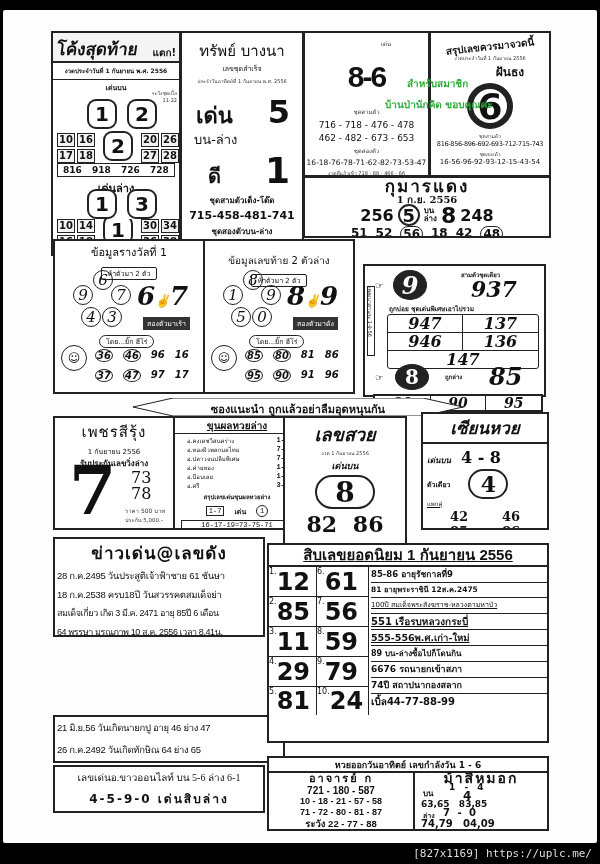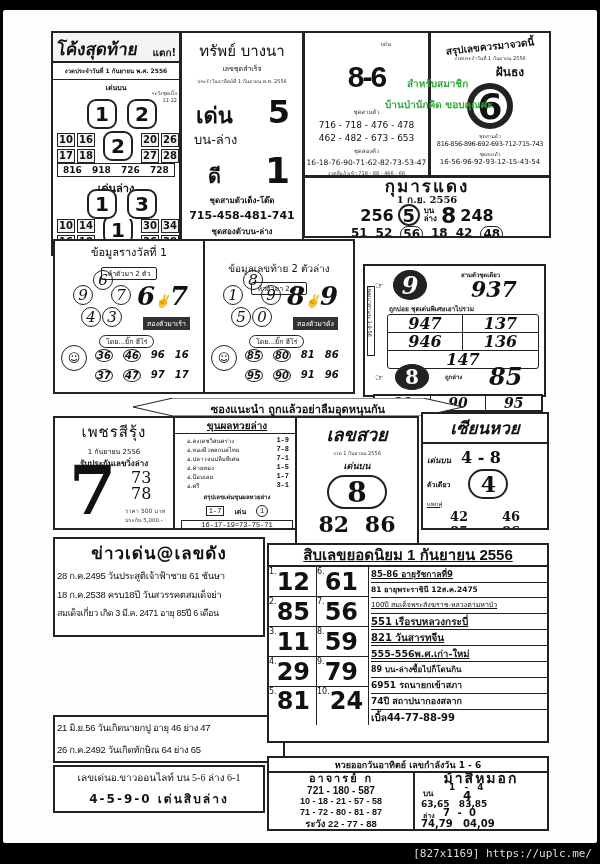--- a/index.html
+++ b/index.html
@@ -102,21 +102,21 @@
 
   </div>
 
   <div class="box" style="left:300px;top:21px;width:127px;height:146px">
     <div class="c bold" style="font-size:30px;line-height:48px;margin-top:20px;letter-spacing:-2px;font-family:Liberation Sans, sans-serif">8-6</div>
     <div class="abs tiny" style="left:76px;top:6px;font-size:6px">เด่น</div>
     <div class="c tiny" style="font-size:6px;margin-top:6px">ชุดสามตัว</div>
     <div class="c" style="font-size:9px;margin-top:3px">716 - 718 - 476 - 478</div>
     <div class="c" style="font-size:9px;margin-top:3px">462 - 482 - 673 - 653</div>
     <div class="c tiny" style="font-size:6px;margin-top:3px">ชุดสองตัว</div>
-    <div class="c" style="font-size:7.5px;margin-top:2px;white-space:nowrap">16-18-76-90-71-62-82-73-53-47</div>
+    <div class="c" style="font-size:7.5px;margin-top:2px;white-space:nowrap">16-18-76-78-71-62-82-73-53-47</div>
     <div class="c tiny" style="font-size:5px;margin-top:2px">งวดที่แล้วเข้า 718 - 88 - 466 - 66</div>
   </div>
 
   <div class="box" style="left:426px;top:21px;width:122px;height:146px">
     <div class="c bold" style="font-size:10px;margin-top:6px;transform:rotate(-6deg)">สรุปเลขควรมาจวดนี้</div>
     <div class="c tiny" style="font-size:5px">งวดประจำวันที่ 1 กันยายน 2556</div>
     <div class="c bold" style="font-size:12px;margin-left:40px">ฝันธง</div>
     <div style="display:flex;justify-content:center;margin-top:2px">
       <span class="circ bold" style="width:46px;height:46px;border-width:6px;font-size:36px">6</span>
     </div>
@@ -174,21 +174,21 @@
     </div>
     <div class="abs" style="left:40px;top:128px;display:flex;gap:10px;font-size:10px;font-style:italic;font-weight:bold">
       <span class="circ" style="padding:0 1px">37</span>
       <span class="circ" style="padding:0 1px">47</span>
       <span>97</span>
       <span>17</span>
     </div>
   </div>
 
   <div class="box" style="left:200px;top:229px;width:152px;height:155px">
-    <div class="c" style="font-size:10px;margin-top:20px;white-space:nowrap">ข้อมูลเลขท้าย 2 ตัวล่าง</div>
+    <div class="c" style="font-size:10px;margin-top:12px;white-space:nowrap">ข้อมูลเลขท้าย 2 ตัวล่าง</div>
     <div class="c"><span class="pill" style="border-radius:2px">ห้าตัวมา 2 ตัว</span></div>
     <span class="abs circ serif" style="left:38px;top:29px;width:20px;height:20px;font-size:15px;font-style:italic">8</span>
     <span class="abs circ serif" style="left:18px;top:44px;width:20px;height:20px;font-size:15px;font-style:italic">1</span>
     <span class="abs circ serif" style="left:56px;top:44px;width:20px;height:20px;font-size:15px;font-style:italic">9</span>
     <span class="abs circ serif" style="left:26px;top:66px;width:20px;height:20px;font-size:15px;font-style:italic">5</span>
     <span class="abs circ serif" style="left:47px;top:66px;width:20px;height:20px;font-size:15px;font-style:italic">0</span>
     <div class="abs serif" style="left:82px;top:40px;font-size:26px;font-style:italic;font-weight:bold">
       <span>8</span><span style="font-size:12px">✌</span><span>9</span>
     </div>
     <span class="abs dark-tag" style="left:88px;top:76px">สองตัวมาดัง</span>
@@ -281,21 +281,21 @@
     </div>
     <div class="c bold" style="font-size:6px;margin-top:2px">สรุปเลขเด่นขุนผลหวยล่าง</div>
     <div style="display:flex;justify-content:center;gap:10px;align-items:center;margin-top:3px;font-size:7px">
       <span class="mono" style="border:1px solid #222;padding:0 2px">1-7</span>
       <span class="bold">เด่น</span>
       <span class="circ mono" style="width:12px;height:12px">1</span>
     </div>
     <div class="c mono" style="font-size:7px;border:1px solid #222;margin:3px 6px 0;">16-17-19=73-75-71</div>
   </div>
 
-  <div class="box" style="left:292px;top:406px;width:124px;height:144px">
+  <div class="box" style="left:280px;top:406px;width:124px;height:144px">
     <div class="c bold" style="font-size:18px;font-style:italic;margin-top:2px">เลขสวย</div>
     <div class="c tiny" style="font-size:5px">งวด 1 กันยายน 2556</div>
     <div class="c bold" style="font-size:9px;font-style:italic;margin-top:2px">เด่นบน</div>
     <div style="display:flex;justify-content:center;margin-top:2px">
       <span class="circ bold serif" style="width:60px;height:34px;font-size:28px;border-width:2px;border-radius:30px">8</span>
     </div>
     <div class="c bold serif" style="font-size:22px;margin-top:2px;word-spacing:8px">82 86</div>
   </div>
 
   <div class="box" style="left:418px;top:402px;width:128px;height:118px">
@@ -315,20 +315,21 @@
       <span>85</span>
       <span>86</span>
     </div>
   </div>
 
   <div class="box" style="left:50px;top:527px;width:212px;height:100px">
     <div class="c bold" style="font-size:17px;letter-spacing:1px">ข่าวเด่น@เลขดัง</div>
     <div class="line" style="font-size:9.5px;line-height:19px;padding-left:2px;font-family:'Liberation Sans',sans-serif;letter-spacing:-0.3px">28 ก.ค.2495 วันประสูติเจ้าฟ้าชาย 61 ชันษา</div>
     <div class="line" style="font-size:9.5px;line-height:19px;padding-left:2px;font-family:'Liberation Sans',sans-serif;letter-spacing:-0.3px">18 ก.ค.2538 ครบ18ปี วันสวรรคตสมเด็จย่า</div>
     <div class="line" style="font-size:9px;line-height:19px;padding-left:2px;font-family:'Liberation Sans',sans-serif;letter-spacing:-0.4px">สมเด็จเกี่ยว เกิด 3 มี.ค. 2471 อายุ 85ปี 6 เดือน</div>
+    <div class="line" style="font-size:9px;line-height:19px;padding-left:2px;font-family:'Liberation Sans',sans-serif;letter-spacing:-0.4px">64 พรรษา มรณภาพ 10 ส.ค. 2556 เวลา 8.41น.</div>
   </div>
   <div class="box" style="left:50px;top:705px;width:232px;height:48px">
     <div class="line" style="font-size:9.5px;line-height:22px;padding-left:2px;font-family:'Liberation Sans',sans-serif;letter-spacing:-0.3px">21 มิ.ย.56 วันเกิดนายกปู อายุ 46 ย่าง 47</div>
     <div class="line" style="font-size:9.5px;line-height:22px;padding-left:2px;font-family:'Liberation Sans',sans-serif;letter-spacing:-0.3px">26 ก.ค.2492 วันเกิดทักษิณ 64 ย่าง 65</div>
   </div>
   <div class="box" style="left:50px;top:755px;width:212px;height:48px">
     <div class="line c" style="font-size:10px;line-height:22px;font-family:Liberation Serif, serif">เลขเด่นอ.ขาวออนไลท์ บน 5-6 ล่าง 6-1</div>
     <div class="line c bold" style="font-size:12px;line-height:20px;letter-spacing:2px">4-5-9-0 เด่นสิบล่าง</div>
   </div>
 
@@ -373,28 +374,27 @@
         <div style="height:30px;border-bottom:1px solid #222;display:flex;align-items:flex-end">
             <sup style="font-size:8px;align-self:flex-start">9.</sup>
             <span class="bold" style="font-size:24px;line-height:28px">79</span>
           </div>
         <div style="height:28px;display:flex;align-items:center">
             <sup style="font-size:8px;align-self:flex-start">10.</sup>
             <span class="bold" style="font-size:24px;line-height:28px">24</span>
           </div>
       </div>
       <div style="flex:1;font-size:8.5px;font-weight:bold;padding-left:2px">
-        <div class="line" style="line-height:15px;border-bottom:1px solid #222;text-decoration:underline">85-86 อายุรัชกาลที่9</div>
+        <div class="line" style="line-height:15px;border-bottom:1px solid #222;">85-86 อายุรัชกาลที่9</div>
         <div class="line" style="line-height:14px;border-bottom:1px solid #222;font-size:7.5px">81 อายุพระราชินี 12ส.ค.2475</div>
         <div class="line" style="line-height:15px;border-bottom:1px solid #222;font-size:7px;font-weight:normal;text-decoration:underline">100ปี สมเด็จพระสังฆราช-หลวงตามหาบัว</div>
         <div class="line" style="line-height:15px;border-bottom:1px solid #222;font-size:10px;text-decoration:underline">551 เรือรบหลวงกระบี่</div>
-        <div class="line" style="line-height:15px;border-bottom:1px solid #222;font-size:10px;text-decoration:underline">821 วันสารทจีน</div>
         <div class="line" style="line-height:15px;border-bottom:1px solid #222;font-size:9.5px;text-decoration:underline">555-556พ.ศ.เก่า-ใหม่</div>
         <div class="line" style="line-height:15px;border-bottom:1px solid #222;font-size:8px">89 บน-ล่างซื้อไปก็โดนกิน</div>
-        <div class="line" style="line-height:15px;border-bottom:1px solid #222;font-size:9px">6951 รถนายกเข้าสภา</div>
+        <div class="line" style="line-height:15px;border-bottom:1px solid #222;font-size:9px">6676 รถนายกเข้าสภา</div>
         <div class="line" style="line-height:15px;border-bottom:1px solid #222;font-size:9px">74ปี สถาปนากองสลาก</div>
         <div class="line" style="line-height:15px;font-size:10px">เบิ้ล44-77-88-99</div>
       </div>
     </div>
   </div>
   <div class="box" style="left:264px;top:746px;width:282px;height:17px">
     <div class="line c bold" style="font-size:9px;line-height:14px">หวยออกวันอาทิตย์ เลขกำลังวัน 1 - 6</div>
   </div>
 
   <div class="box" style="left:264px;top:761px;width:148px;height:60px">

